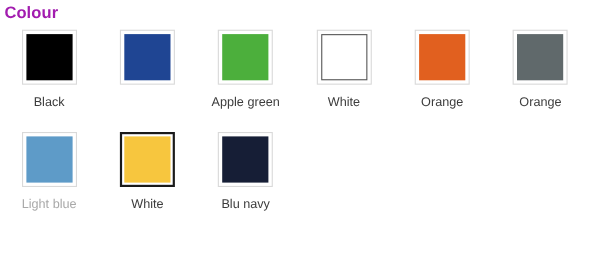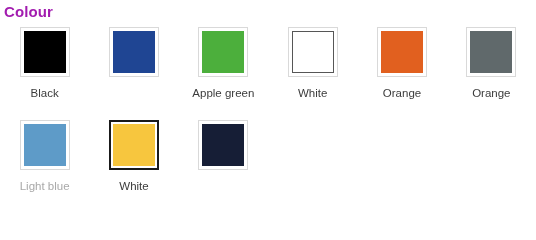--- a/index.html
+++ b/index.html
@@ -137,16 +137,17 @@
       <div class="swatch-cell">
         <div class="swatch-box is-selected">
           <div class="swatch-fill" style="background-color: rgb(247, 198, 62);"></div>
         </div>
         <div class="swatch-label">White</div>
       </div>
       <div class="swatch-cell">
         <div class="swatch-box">
           <div class="swatch-fill" style="background-color: rgb(22, 30, 54);"></div>
         </div>
+        <div class="swatch-label">Blu navy</div>
       </div>
     </div>
 
 </div>
 
 </body></html>

